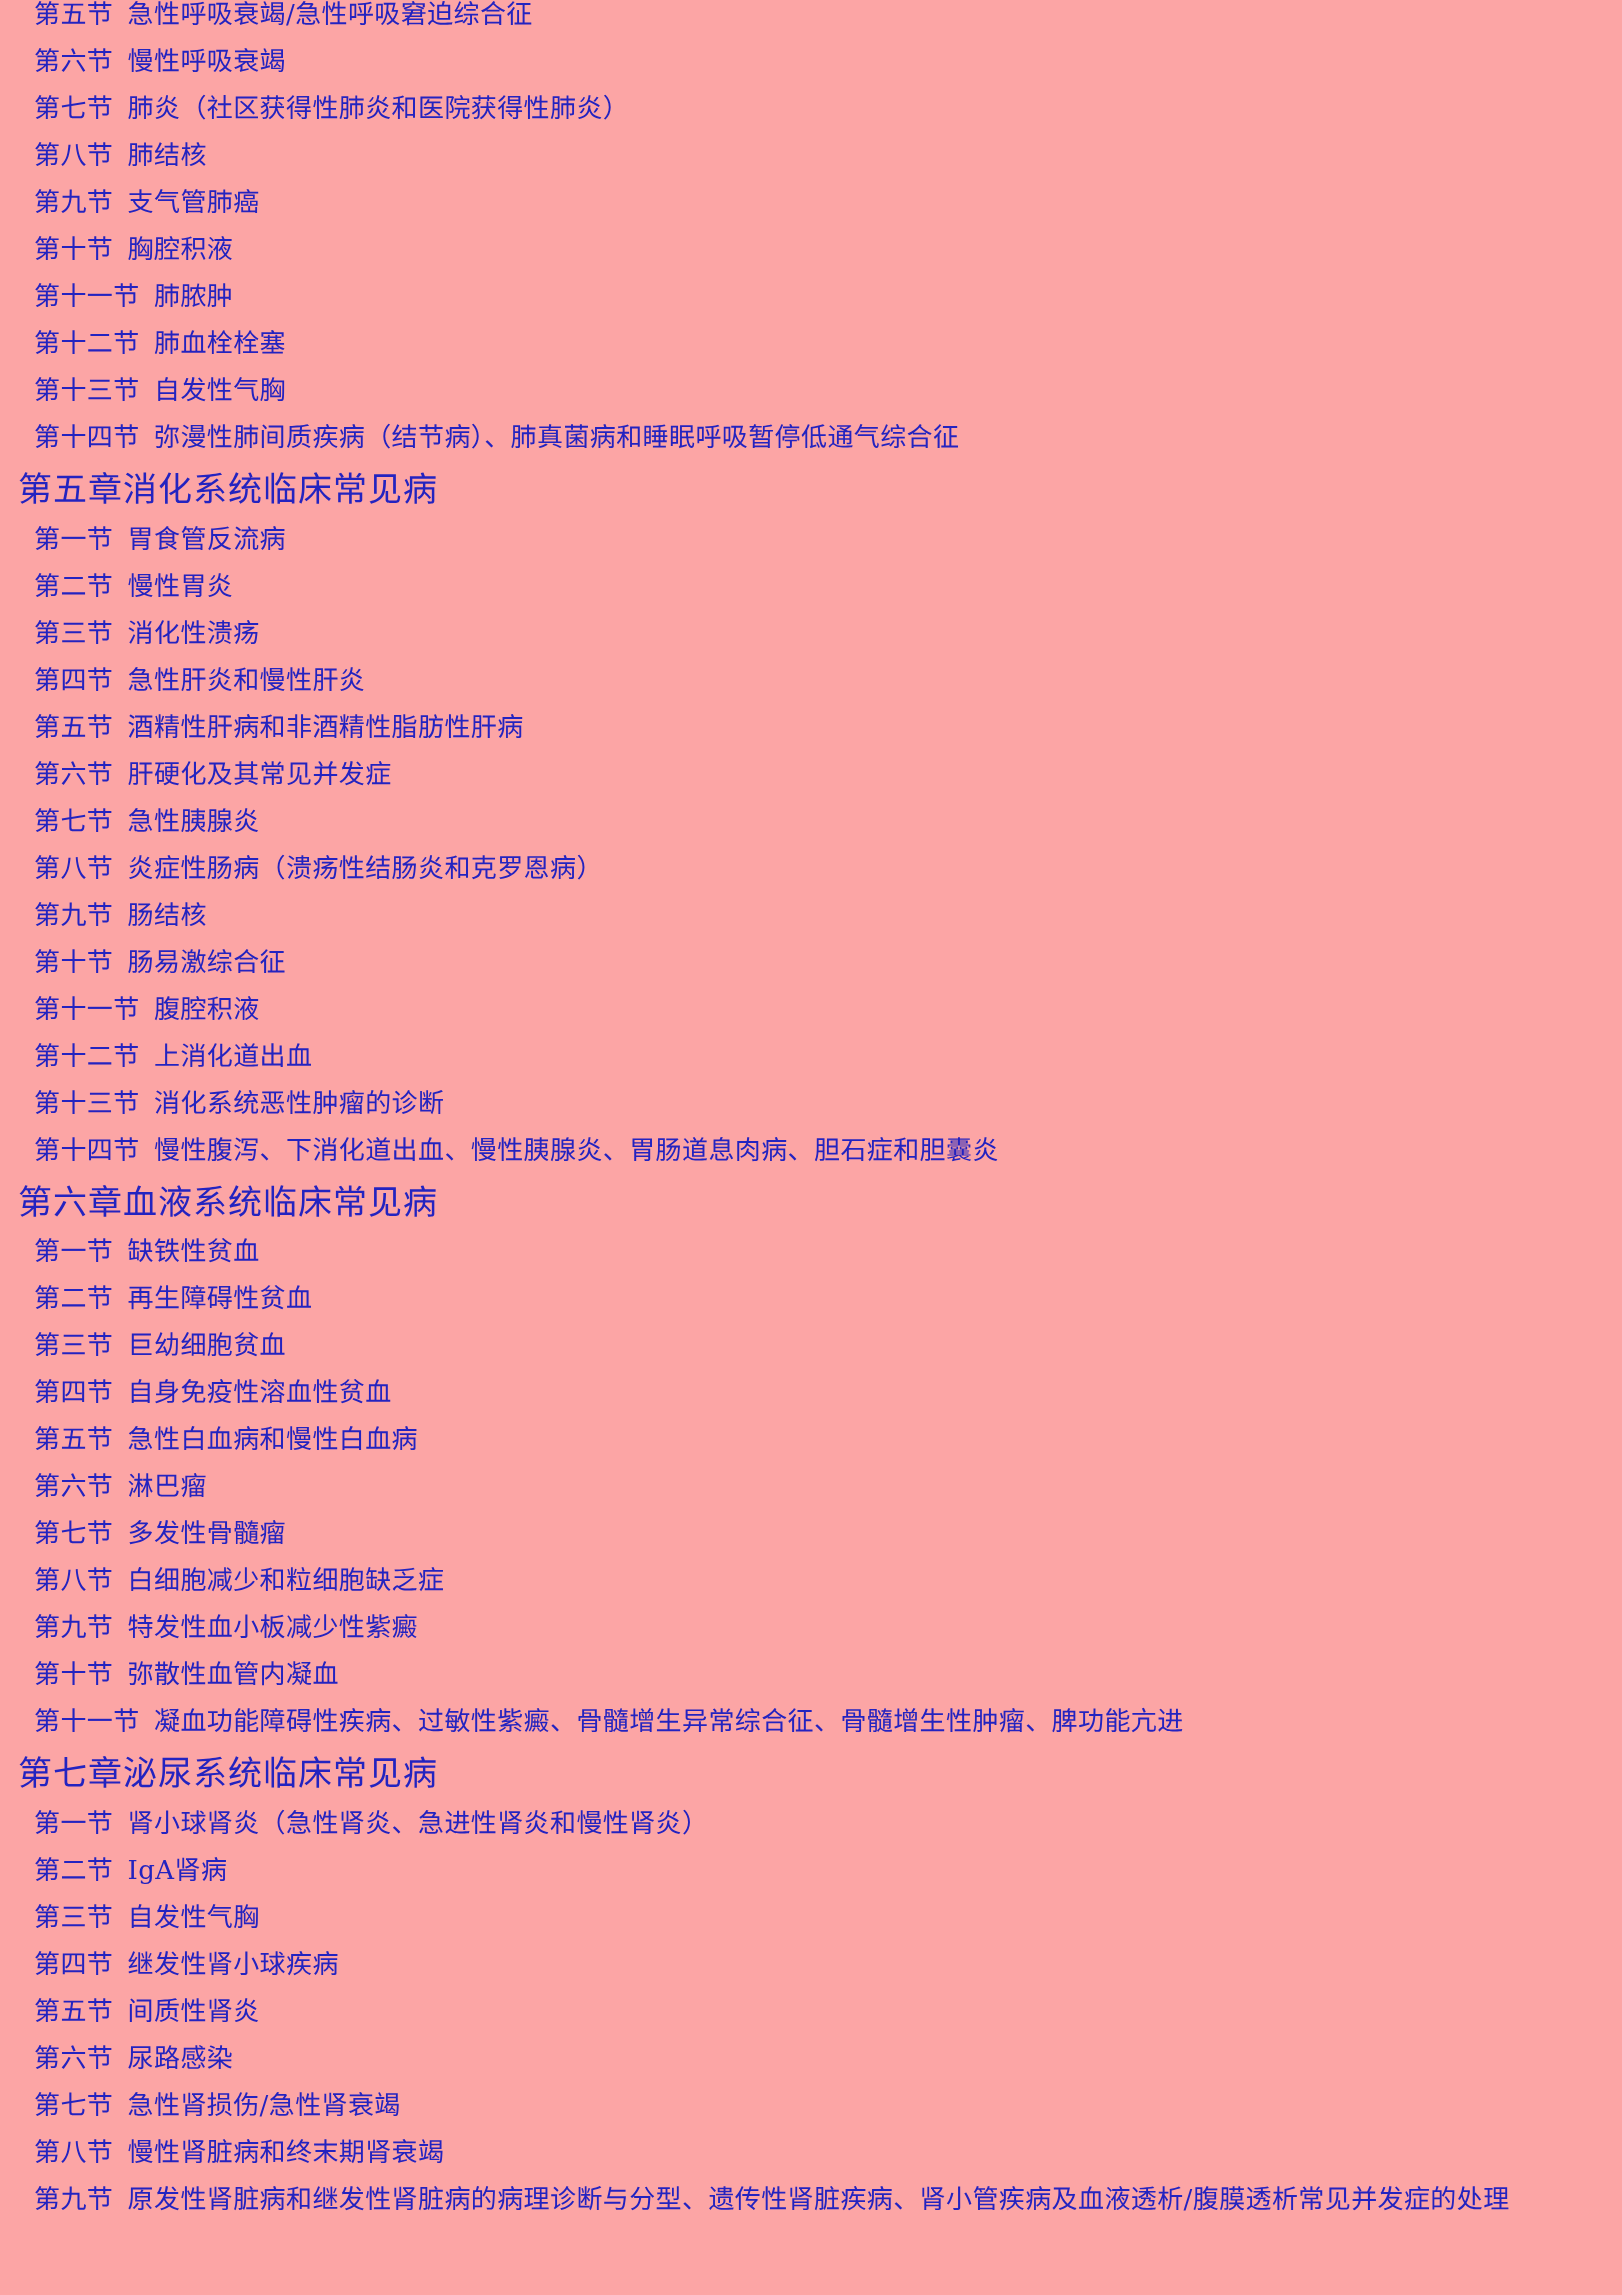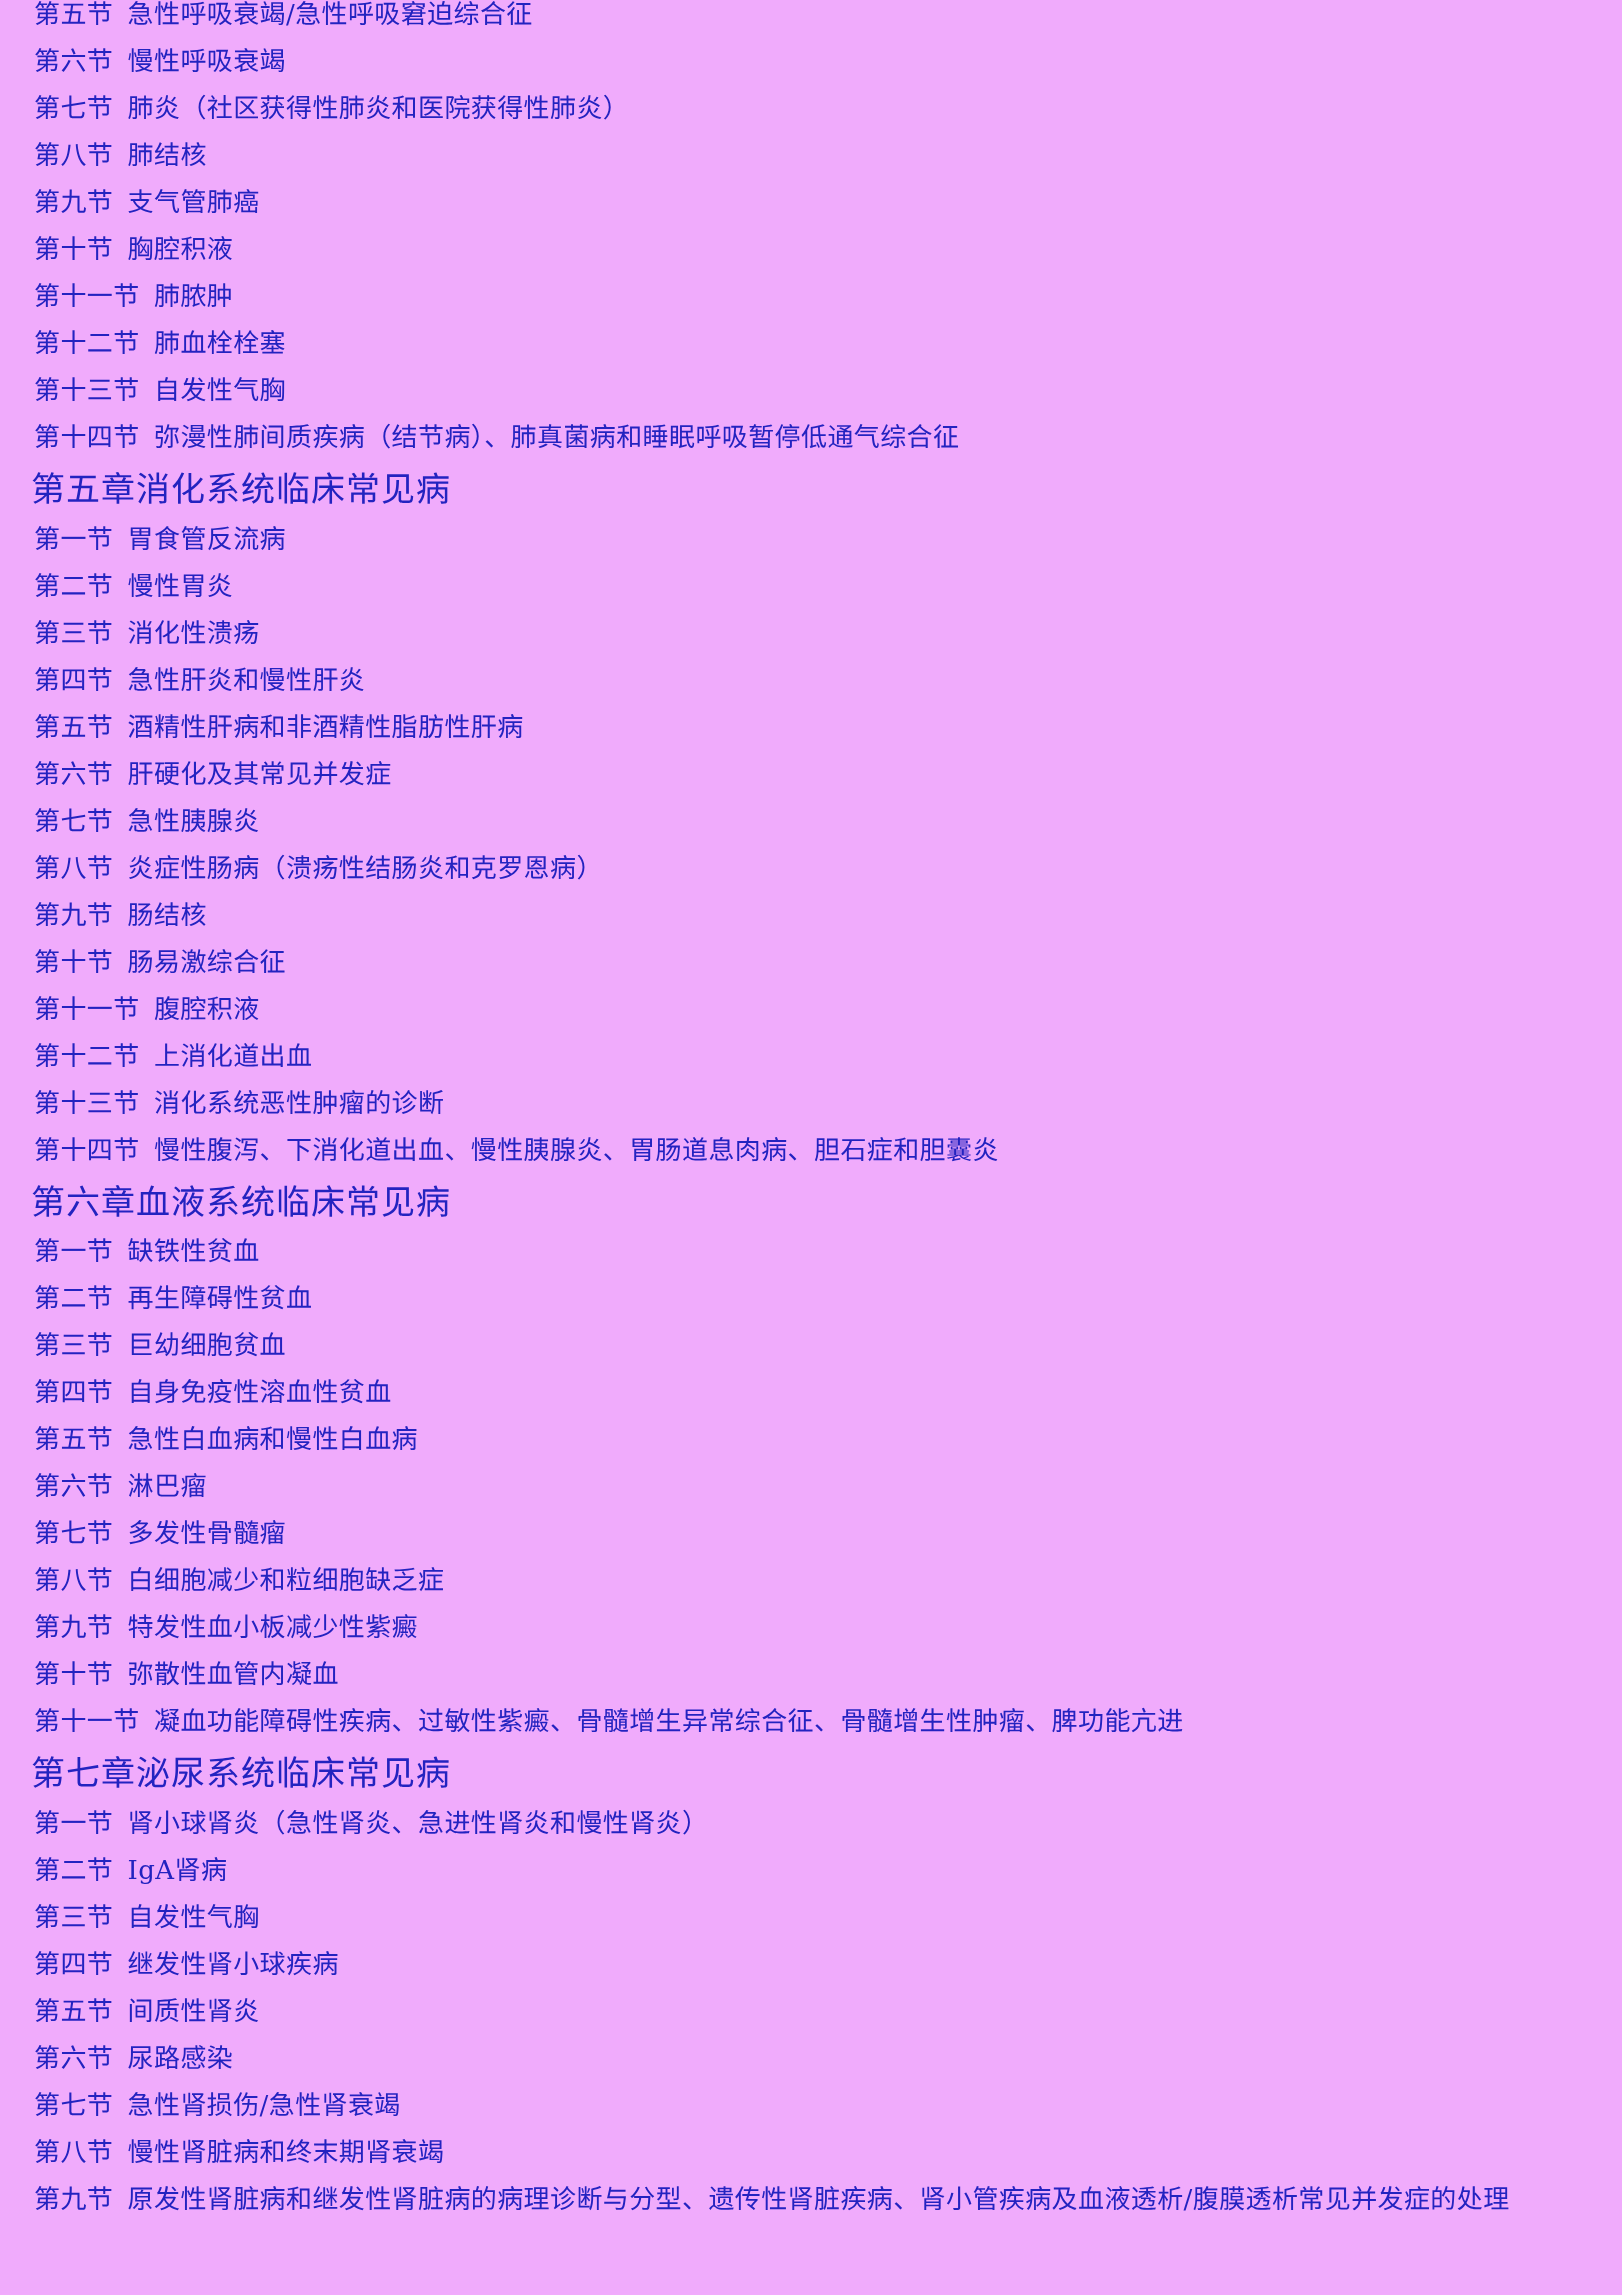--- a/index.html
+++ b/index.html
@@ -12,35 +12,35 @@
   body {
     font-family: "DejaVu Serif", "Liberation Serif", serif;
     color: #2323c0;
     -webkit-font-smoothing: antialiased;
   }
 
   #toc-page {
     position: relative;
     width: 1622px;
     height: 2295px;
-    background: #f0abfc;
+    background: #fca5a5;
     box-sizing: border-box;
     padding: 0px 0 0 0;
     overflow: hidden;
   }
 
   .toc-body {
     padding-top: 1.3px;
   }
 
   
   .chapter-row {
     display: flex;
     align-items: baseline;
-    padding-left: 31px;
+    padding-left: 18px;
     font-size: 34px;
     line-height: 1.0;
     letter-spacing: 1px;
     margin-top: 22px;
     margin-bottom: 19.6px;
     white-space: nowrap;
   }
 
   .chapter-row .chapter-num {
     flex: 0 0 auto;

